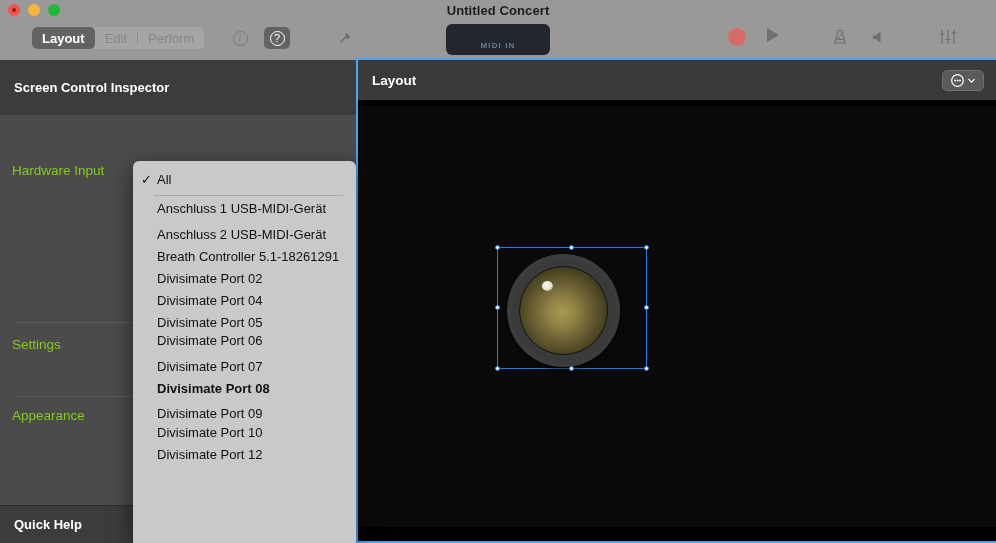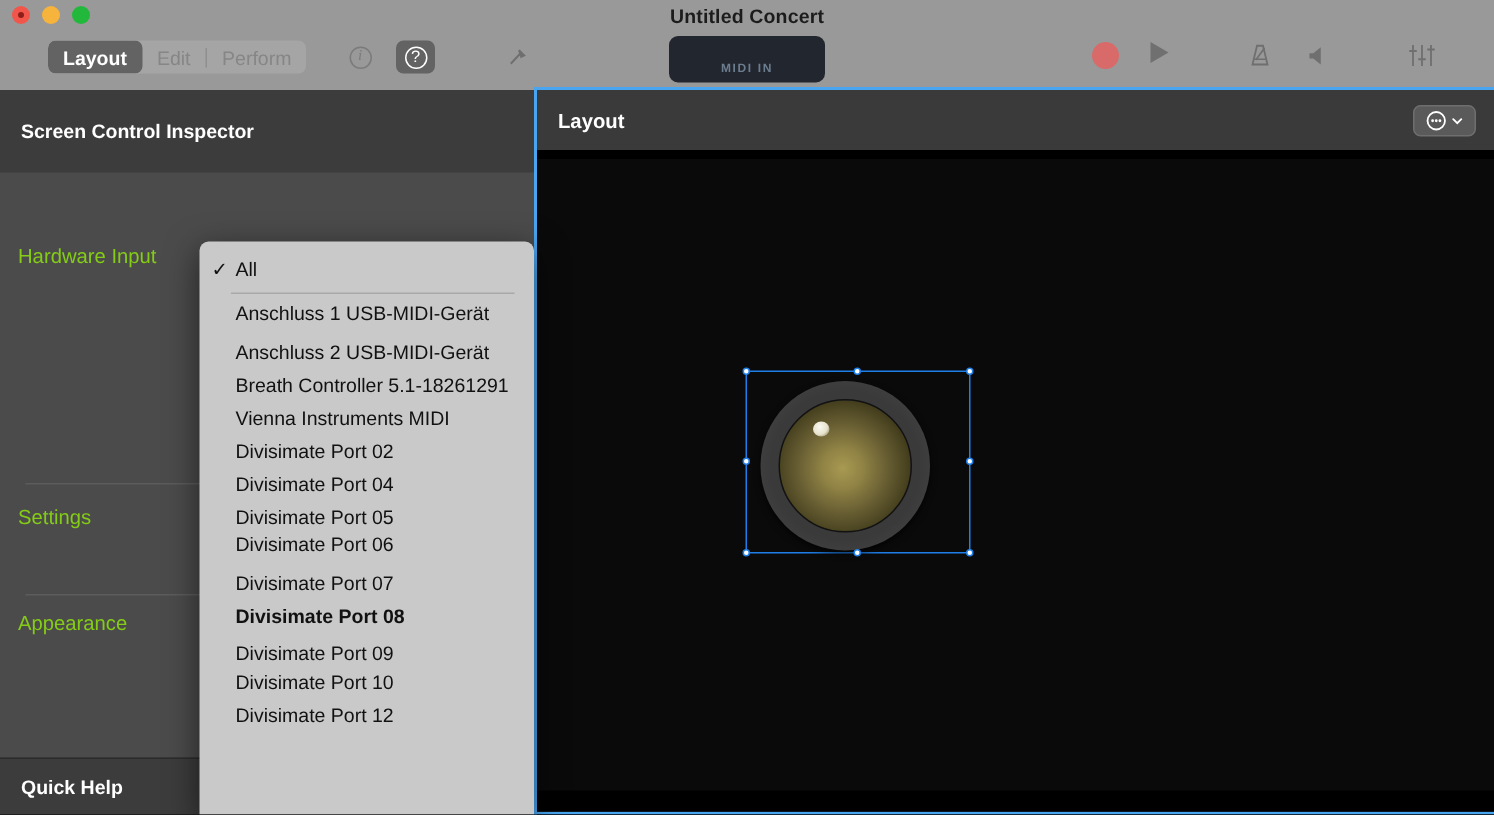--- a/index.html
+++ b/index.html
@@ -359,24 +359,20 @@
       <div style="height: 22px; display: flex; align-items: center; padding-left: 8px; font-size: 13px; color: rgb(17, 17, 17);">
         <span style="width: 16px; flex: 0 0 auto; font-size: 13px; color: rgb(17, 17, 17);"></span>
         <span style="white-space: nowrap;">Anschluss 2 USB-MIDI-Gerät</span>
       </div>
       <div style="height: 22px; display: flex; align-items: center; padding-left: 8px; font-size: 13px; color: rgb(17, 17, 17);">
         <span style="width: 16px; flex: 0 0 auto; font-size: 13px; color: rgb(17, 17, 17);"></span>
         <span style="white-space: nowrap;">Breath Controller 5.1-18261291</span>
       </div>
       <div style="height: 22px; display: flex; align-items: center; padding-left: 8px; font-size: 13px; color: rgb(17, 17, 17);">
         <span style="width: 16px; flex: 0 0 auto; font-size: 13px; color: rgb(17, 17, 17);"></span>
-        <span style="white-space: nowrap;">Vienna Instruments MIDI</span>
-      </div>
-      <div style="height: 22px; display: flex; align-items: center; padding-left: 8px; font-size: 13px; color: rgb(17, 17, 17);">
-        <span style="width: 16px; flex: 0 0 auto; font-size: 13px; color: rgb(17, 17, 17);"></span>
         <span style="white-space: nowrap;">Divisimate Port 02</span>
       </div>
       <div style="height: 22px; display: flex; align-items: center; padding-left: 8px; font-size: 13px; color: rgb(17, 17, 17);">
         <span style="width: 16px; flex: 0 0 auto; font-size: 13px; color: rgb(17, 17, 17);"></span>
         <span style="white-space: nowrap;">Divisimate Port 04</span>
       </div>
       <div style="height: 22px; display: flex; align-items: center; padding-left: 8px; font-size: 13px; color: rgb(17, 17, 17);">
         <span style="width: 16px; flex: 0 0 auto; font-size: 13px; color: rgb(17, 17, 17);"></span>
         <span style="white-space: nowrap;">Divisimate Port 05</span>
       </div>

